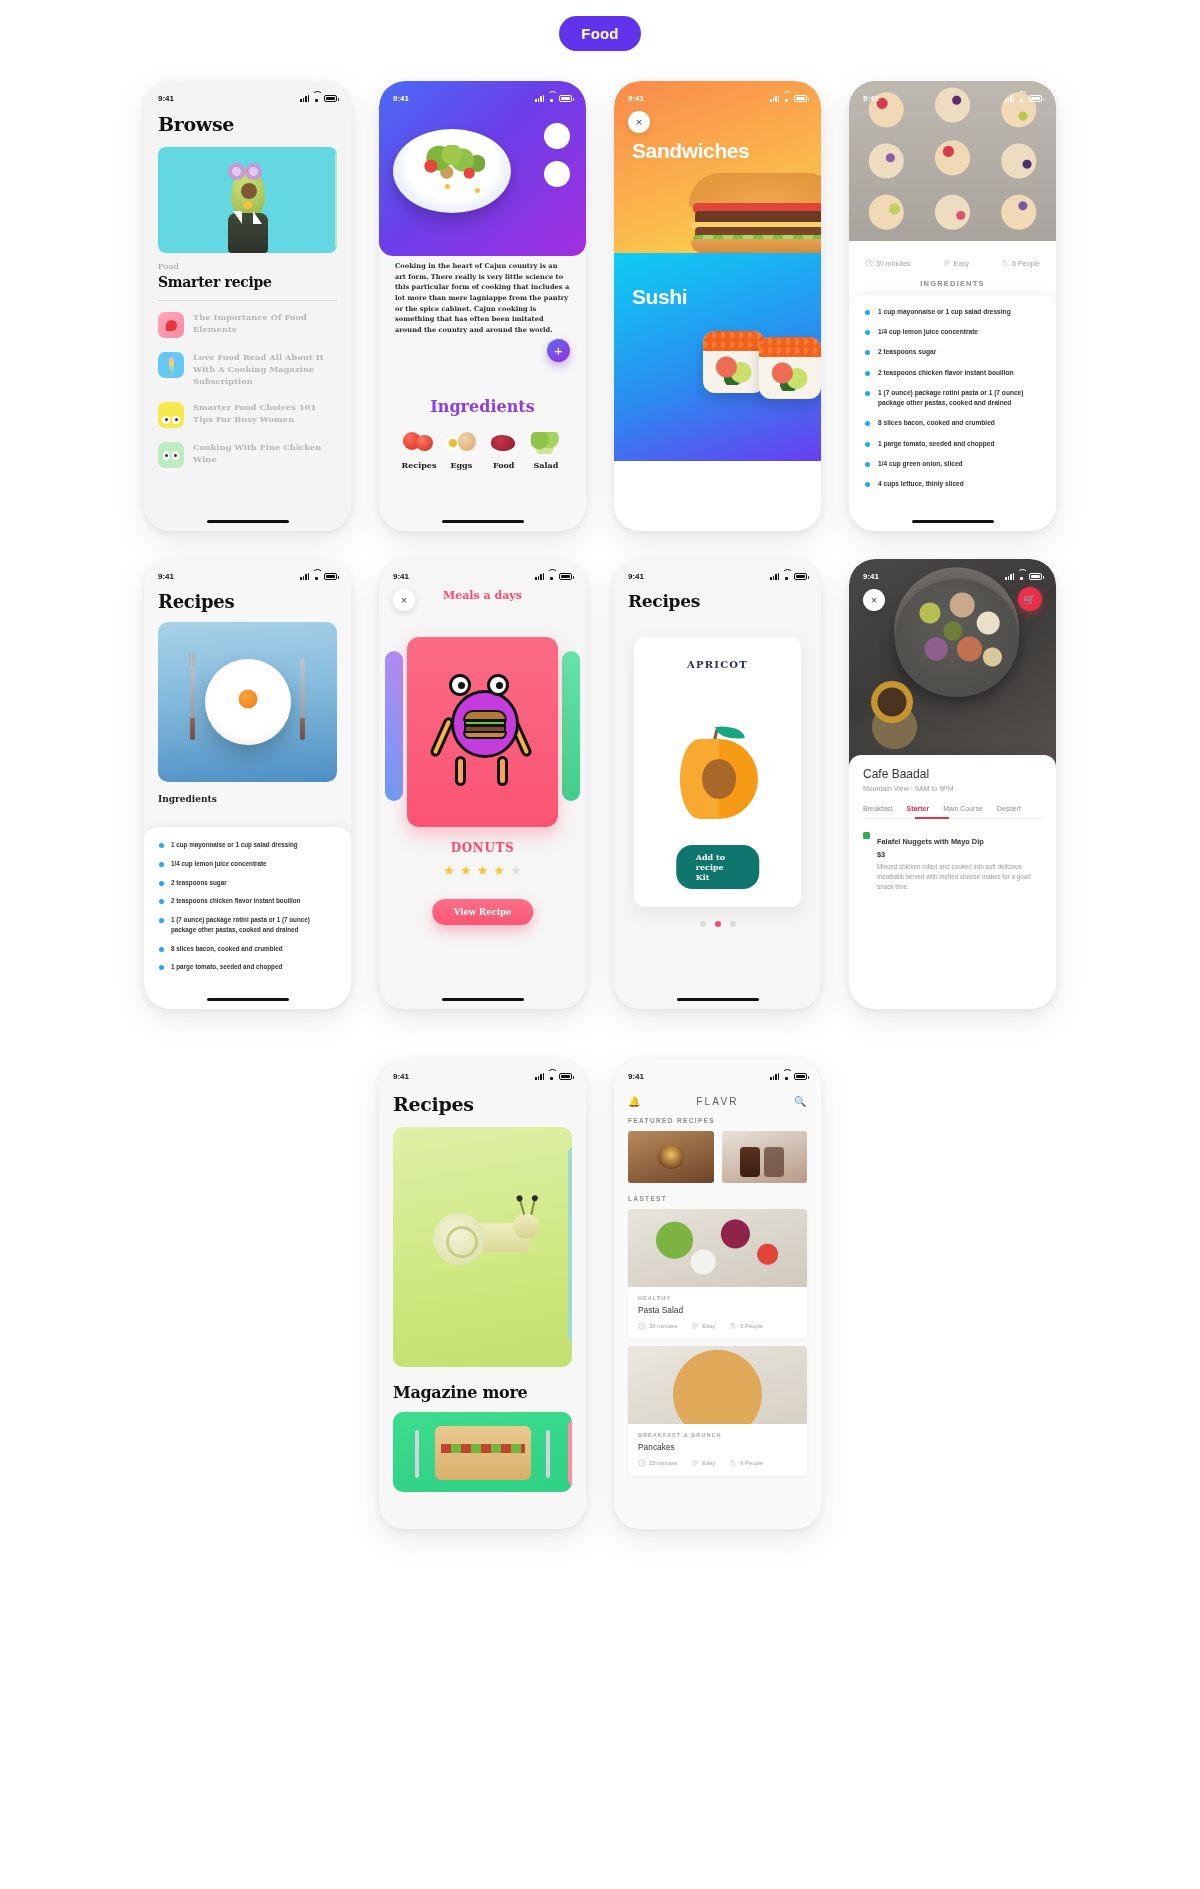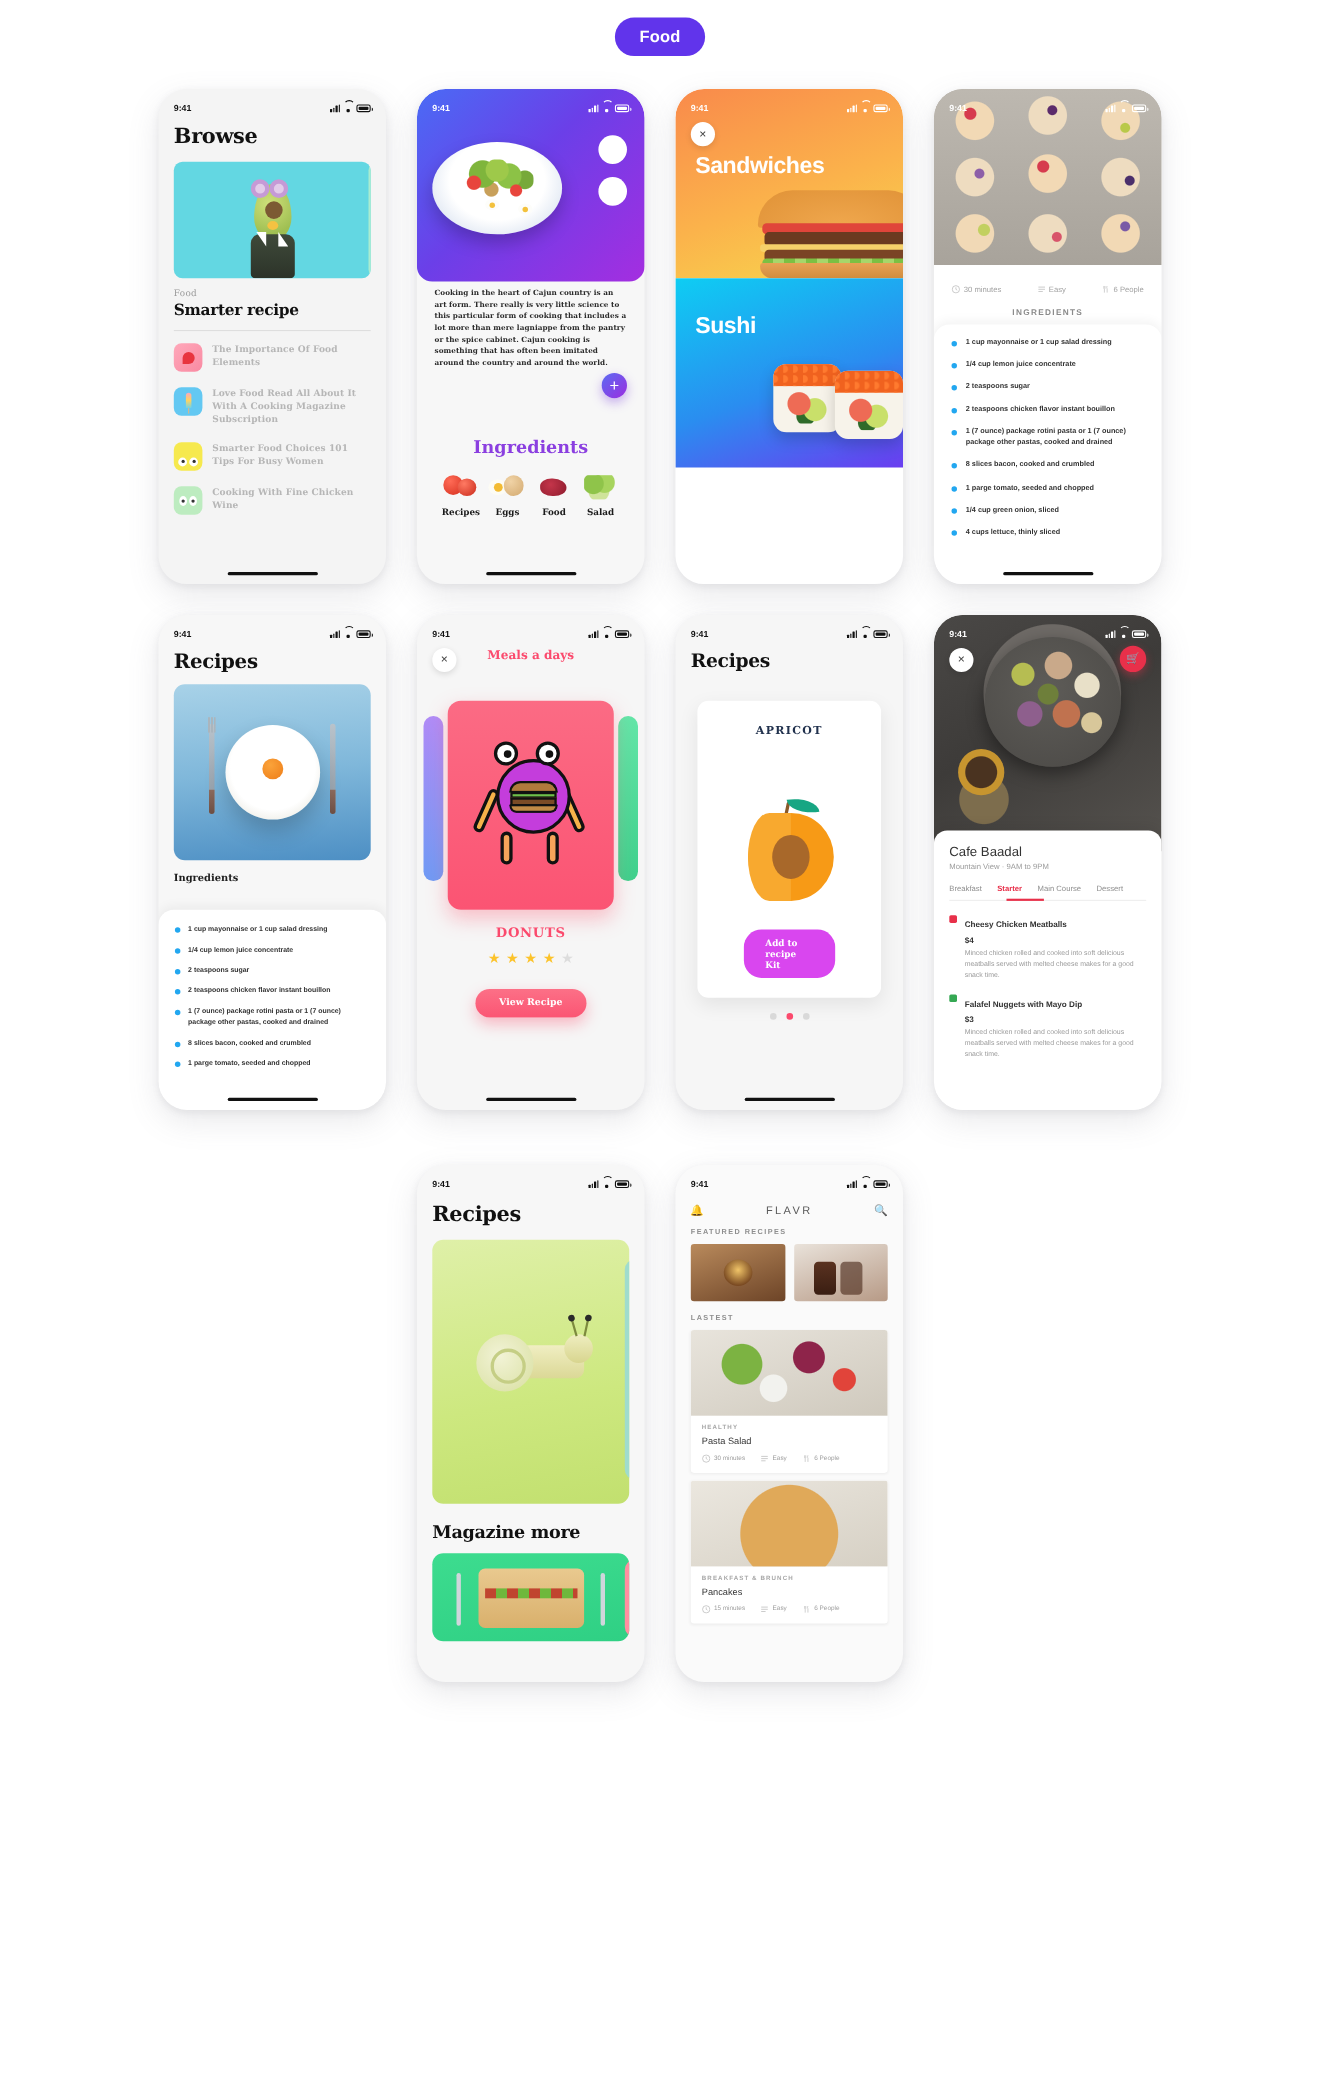--- a/index.html
+++ b/index.html
@@ -184,21 +184,21 @@
   .meat{position:absolute;left:7px;top:9px;width:24px;height:16px;background:radial-gradient(circle at 40% 35%,#c4354a,#8d1b2d);border-radius:45% 55% 50% 50%;}
   .lettuce{position:absolute;left:5px;top:6px;width:28px;height:22px;
     background:radial-gradient(circle at 30% 35%,#8fc44a 0 9px,transparent 10px),
                radial-gradient(circle at 66% 30%,#a7d45e 0 9px,transparent 10px),
                radial-gradient(circle at 48% 66%, #cfe39a 0 9px,transparent 10px);}
 
   
   .p3 { background:#fff; }
   .cat { position:absolute; left:0; right:0; overflow:hidden; }
   .cat-1 { top:0; height:172px; background:linear-gradient(160deg,#f98a4b 0%,#fbb34b 55%,#f7d94e 100%); border-radius:26px 26px 0 0;}
-  .cat-2 { top:172px; height:172px; background:linear-gradient(160deg,#0ecdf3 0%,#2a8df0 55%,#6a3df0 100%);}
+  .cat-2 { top:172px; height:208px; background:linear-gradient(160deg,#0ecdf3 0%,#2a8df0 55%,#6a3df0 100%);}
   .cat-3 { top:344px; height:106px; background:linear-gradient(160deg,#ff5f7e 0%,#ff7a6b 100%);}
   .cat-label { position:absolute; left:18px; font-size:21px; font-weight:700; color:#fff; letter-spacing:-.4px; }
   .cat-1 .cat-label{top:58px}
   .cat-2 .cat-label{top:32px}
   .cat-3 .cat-label{top:30px}
   .close-btn {
     position:absolute; left:14px; top:30px; width:22px; height:22px; border-radius:50%;
     background:#fff; display:flex; align-items:center; justify-content:center;
     font-size:11px; color:#444; z-index:20; box-shadow:0 2px 6px rgba(0,0,0,.12);
   }
@@ -371,21 +371,21 @@
   }
   .apricot{position:absolute;left:50%;top:88px;transform:translateX(-50%);width:96px;height:100px;}
   .apr-leaf{position:absolute;left:46px;top:0;width:28px;height:15px;background:#17a683;
     border-radius:0 100% 0 100%;transform:rotate(-8deg);}
   .apr-stem{position:absolute;left:44px;top:4px;width:3px;height:14px;background:#8a5a2b;border-radius:2px;transform:rotate(12deg);}
   .apr-fruit{position:absolute;left:10px;top:14px;width:78px;height:80px;border-radius:50%;background:#f79a16;}
   .apr-core{position:absolute;left:32px;top:34px;width:34px;height:40px;border-radius:50%;background:#a8682a;}
   .apr-left{position:absolute;left:10px;top:14px;width:39px;height:80px;border-radius:50% 0 0 50%;background:#f8a92f;}
   .add-btn{
     position:absolute;bottom:18px;left:50%;transform:translateX(-50%);
-    background:#d946ef;color:#fff;border-radius:16px;padding:7px 20px;
+    background:#0f766e;color:#fff;border-radius:16px;padding:7px 20px;
     font-family:"DejaVu Serif",serif;font-weight:700;font-size:8px;
   }
   .dots{position:absolute;top:362px;left:0;right:0;display:flex;justify-content:center;gap:9px;}
   .dot{width:6px;height:6px;border-radius:50%;background:#d9d9d9;}
   .dot.active{background:#fb4a6d;}
 
   
   .p8 { background:#fff; }
   .cafe-photo{
     position:absolute;top:0;left:0;right:0;height:215px;border-radius:26px 26px 0 0;
@@ -923,28 +923,20 @@
         <div class="cafe-name">Cafe Baadal</div>
         <div class="cafe-sub">Mountain View  ·  9AM to 9PM</div>
         <div class="tabs">
           <span class="tab">Breakfast</span>
           <span class="tab active">Starter</span>
           <span class="tab">Main Course</span>
           <span class="tab">Dessert</span>
           <span class="tab-underline"></span>
         </div>
         <div class="dish-row">
-          <span class="dish-sq sq-red"></span>
-          <span>
-            <span class="dish-name">Cheesy Chicken Meatballs</span>
-            <div class="dish-price">$4</div>
-            <div class="dish-desc">Minced chicken rolled and cooked into soft delicious meatballs served with melted cheese makes for a good snack time.</div>
-          </span>
-        </div>
-        <div class="dish-row">
           <span class="dish-sq sq-grn"></span>
           <span>
             <span class="dish-name">Falafel Nuggets with Mayo Dip</span>
             <div class="dish-price">$3</div>
             <div class="dish-desc">Minced chicken rolled and cooked into soft delicious meatballs served with melted cheese makes for a good snack time.</div>
           </span>
         </div>
       </div>
     </div>
   </div>

